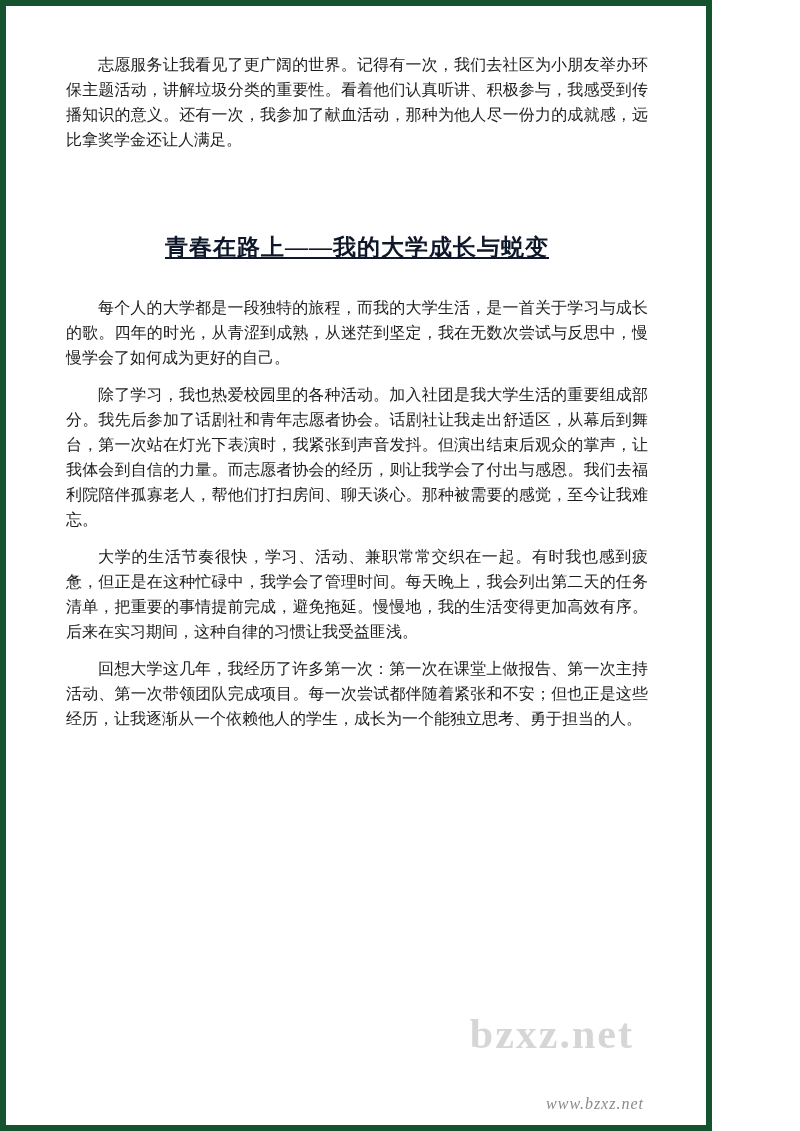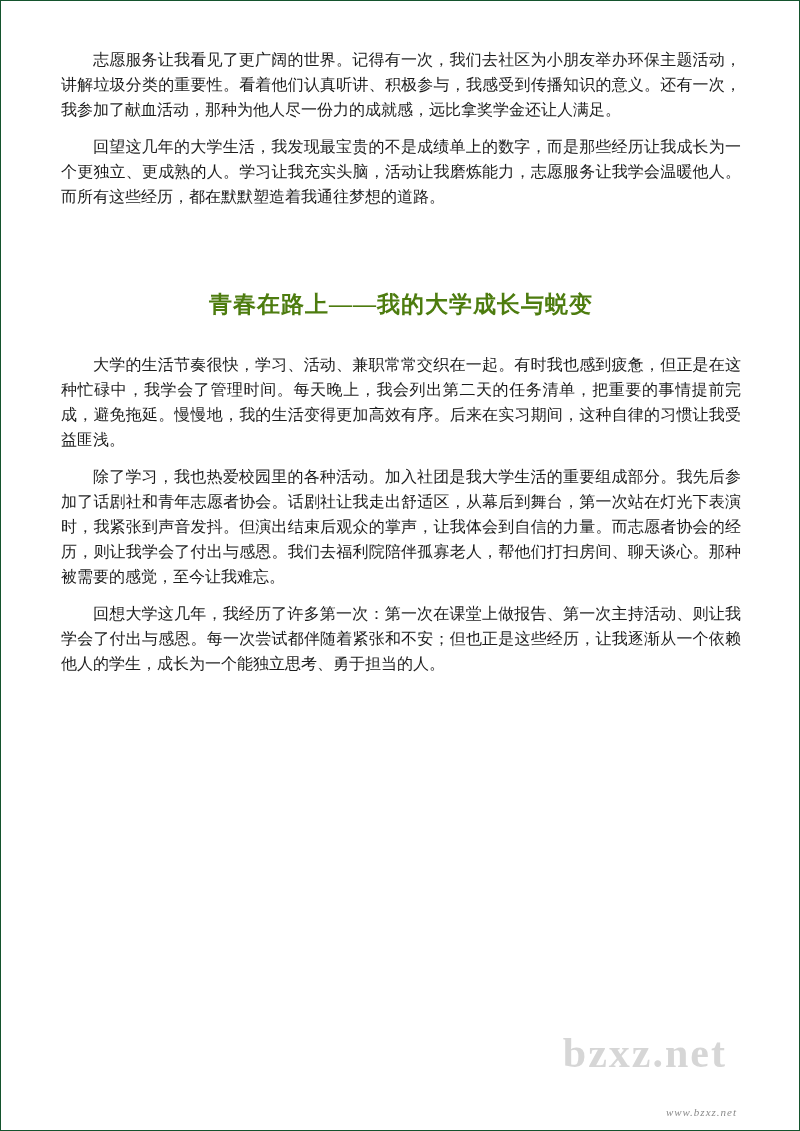--- a/index.html
+++ b/index.html
@@ -3,80 +3,80 @@
 <meta charset="utf-8">
 <style>
   html, body {
     margin: 0;
     padding: 0;
     background: #ffffff;
     font-family: "Liberation Serif", "DejaVu Serif", serif;
   }
   .page {
     position: relative;
-    width: 800px;
+    width: 712px;
     height: 1131px;
     box-sizing: border-box;
     background: #ffffff;
-    border: 1px solid #14532d;
+    border: 6px solid #14532d;
     overflow: hidden;
   }
   .content {
     padding: 46px 58px 0 60px;
   }
   .para {
     font-size: 16px;
     line-height: 25px;
     color: #1c1c1c;
     text-align: justify;
     text-indent: 2em;
     margin: 0 0 12px 0;
     word-break: break-all;
   }
   .essay-title {
     font-size: 23px;
     font-weight: 700;
-    color: #4d7c0f;
+    color: #0f172a;
     text-align: center;
     letter-spacing: 1px;
     margin: 80px 0 32px 0;
+    text-decoration: underline;
   }
   .watermark {
     position: absolute;
     top: 1004px;
     right: 72px;
     font-size: 42px;
     font-weight: 700;
     letter-spacing: 2px;
     color: rgba(165, 165, 165, 0.45);
     pointer-events: none;
-    margin-top: 24px;
   }
   .footer-url {
     position: absolute;
     right: 62px;
     bottom: 12px;
-    font-size: 11px;
+    font-size: 16px;
     font-style: italic;
     letter-spacing: 1px;
     color: #8a8a8a;
   }
 </style>
 </head>
 <body>
 
 <div class="page">
   <div class="content">
 
     <p class="para">志愿服务让我看见了更广阔的世界。记得有一次，我们去社区为小朋友举办环保主题活动，讲解垃圾分类的重要性。看着他们认真听讲、积极参与，我感受到传播知识的意义。还有一次，我参加了献血活动，那种为他人尽一份力的成就感，远比拿奖学金还让人满足。</p>
-    <p class="para">回望这几年的大学生活，我发现最宝贵的不是成绩单上的数字，而是那些经历让我成长为一个更独立、更成熟的人。学习让我充实头脑，活动让我磨炼能力，志愿服务让我学会温暖他人。而所有这些经历，都在默默塑造着我通往梦想的道路。</p>
 
     <h1 class="essay-title">青春在路上——我的大学成长与蜕变</h1>
 
+    <p class="para">每个人的大学都是一段独特的旅程，而我的大学生活，是一首关于学习与成长的歌。四年的时光，从青涩到成熟，从迷茫到坚定，我在无数次尝试与反思中，慢慢学会了如何成为更好的自己。</p>
+    <p class="para">除了学习，我也热爱校园里的各种活动。加入社团是我大学生活的重要组成部分。我先后参加了话剧社和青年志愿者协会。话剧社让我走出舒适区，从幕后到舞台，第一次站在灯光下表演时，我紧张到声音发抖。但演出结束后观众的掌声，让我体会到自信的力量。而志愿者协会的经历，则让我学会了付出与感恩。我们去福利院陪伴孤寡老人，帮他们打扫房间、聊天谈心。那种被需要的感觉，至今让我难忘。</p>
     <p class="para">大学的生活节奏很快，学习、活动、兼职常常交织在一起。有时我也感到疲惫，但正是在这种忙碌中，我学会了管理时间。每天晚上，我会列出第二天的任务清单，把重要的事情提前完成，避免拖延。慢慢地，我的生活变得更加高效有序。后来在实习期间，这种自律的习惯让我受益匪浅。</p>
-    <p class="para">除了学习，我也热爱校园里的各种活动。加入社团是我大学生活的重要组成部分。我先后参加了话剧社和青年志愿者协会。话剧社让我走出舒适区，从幕后到舞台，第一次站在灯光下表演时，我紧张到声音发抖。但演出结束后观众的掌声，让我体会到自信的力量。而志愿者协会的经历，则让我学会了付出与感恩。我们去福利院陪伴孤寡老人，帮他们打扫房间、聊天谈心。那种被需要的感觉，至今让我难忘。</p>
-    <p class="para">回想大学这几年，我经历了许多第一次：第一次在课堂上做报告、第一次主持活动、则让我学会了付出与感恩。每一次尝试都伴随着紧张和不安；但也正是这些经历，让我逐渐从一个依赖他人的学生，成长为一个能独立思考、勇于担当的人。</p>
+    <p class="para">回想大学这几年，我经历了许多第一次：第一次在课堂上做报告、第一次主持活动、第一次带领团队完成项目。每一次尝试都伴随着紧张和不安；但也正是这些经历，让我逐渐从一个依赖他人的学生，成长为一个能独立思考、勇于担当的人。</p>
 
   </div>
 
   <div class="watermark">bzxz.net</div>
   <div class="footer-url">www.bzxz.net</div>
 </div>
 
 </body></html>

